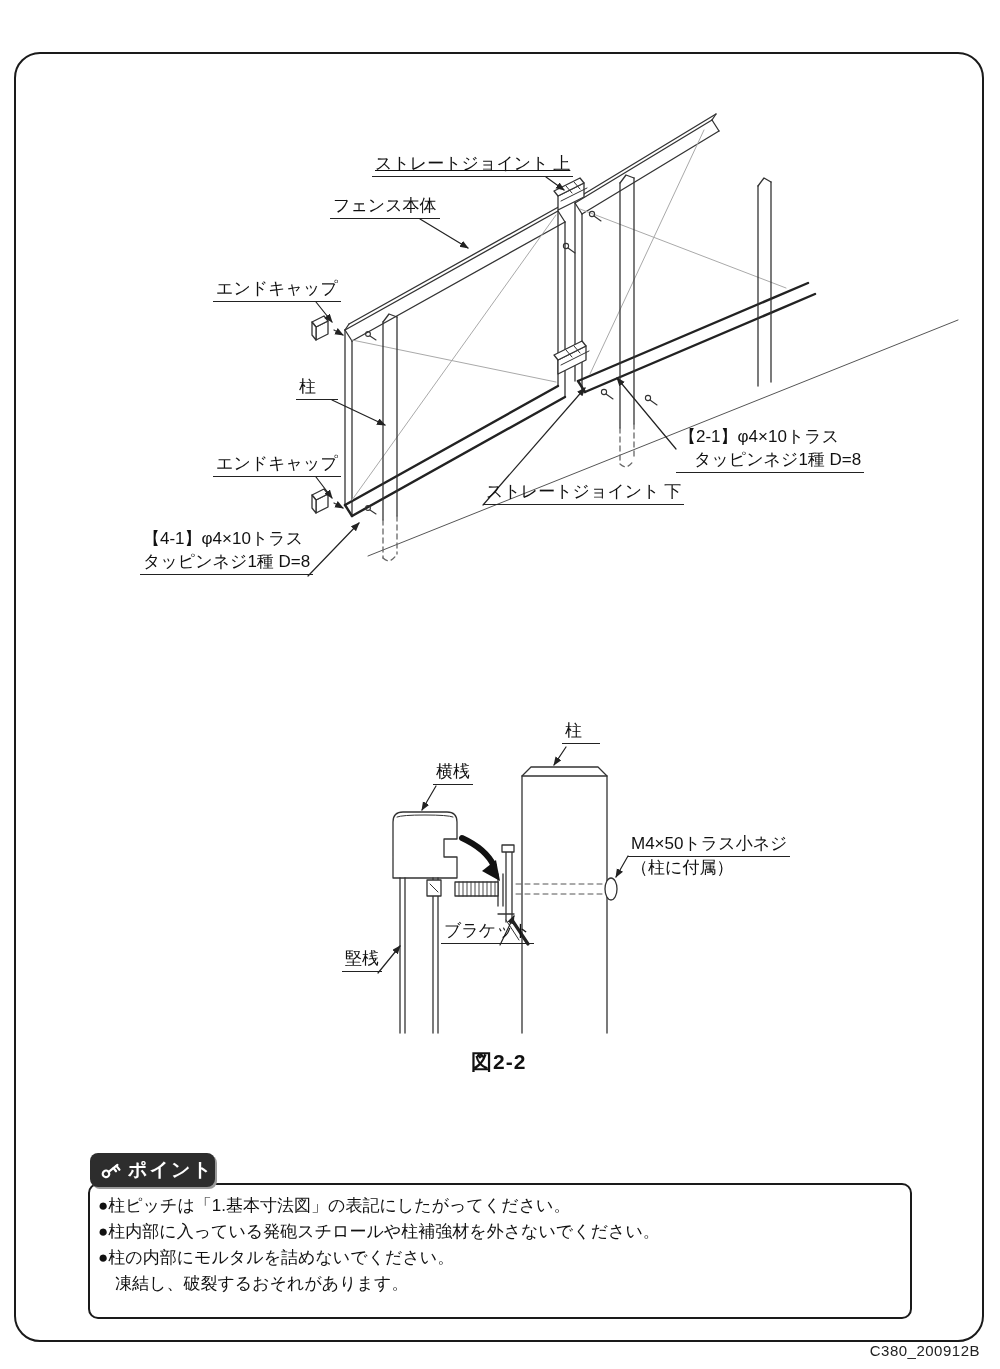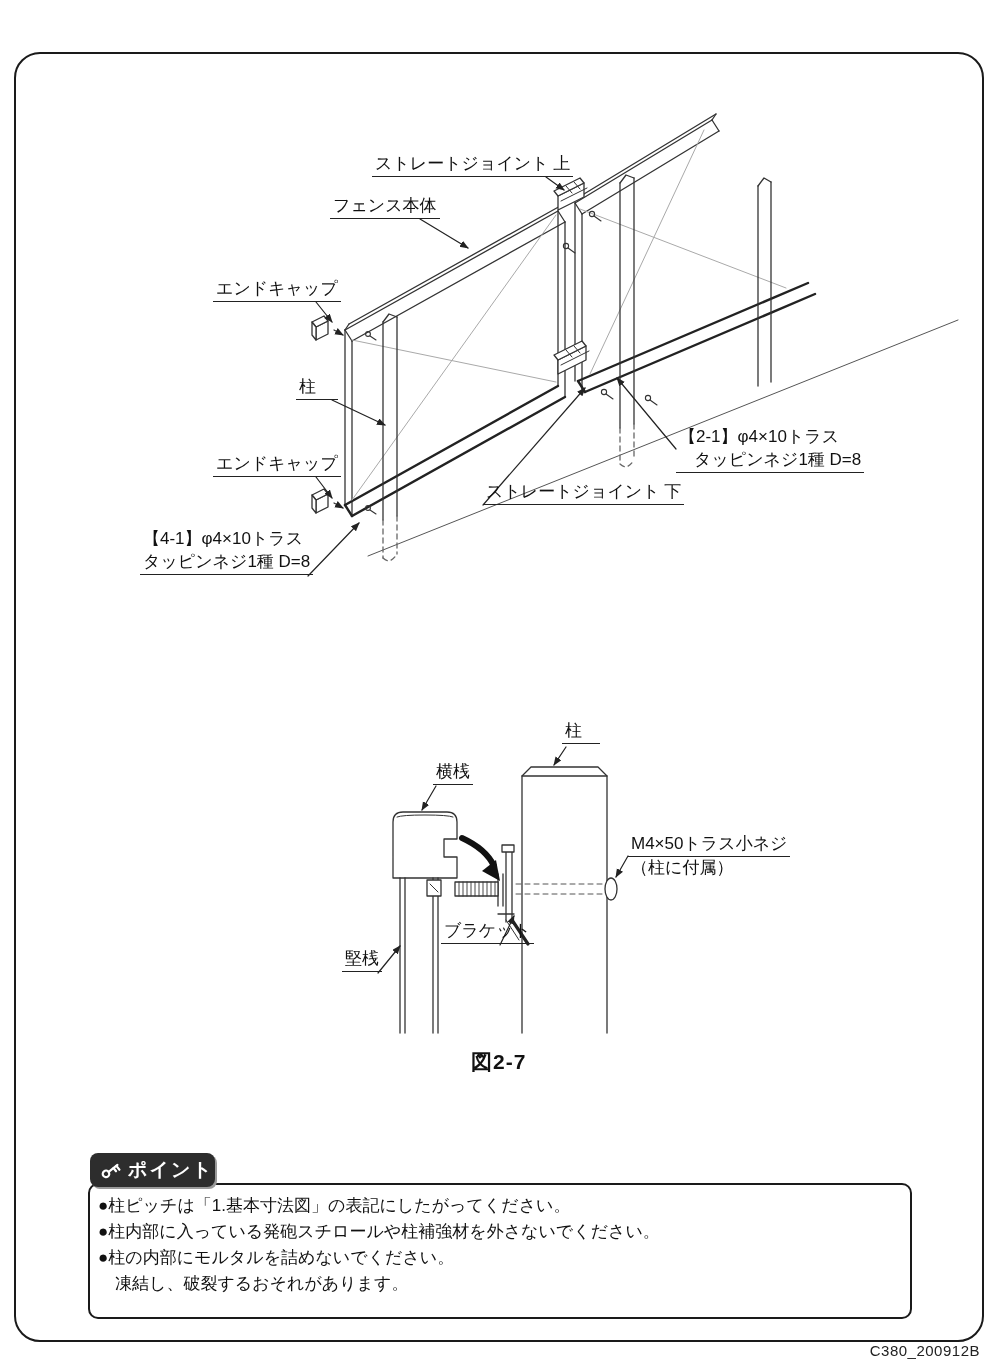--- a/index.html
+++ b/index.html
@@ -237,21 +237,21 @@
       <g stroke="#222" stroke-width="1.2">
         <path d="M566,747 L554,765" marker-end="url(#arw)"></path>
         <path d="M436,786 L422,810" marker-end="url(#arw)"></path>
         <path d="M628,856 L616,877" marker-end="url(#arw)"></path>
         <path d="M500,945 L514,916" marker-end="url(#arw)"></path>
         <path d="M378,973 L400,946" marker-end="url(#arw)"></path>
       </g>
     </g>
   </svg>
 
-  <div class="callout" style="left:372px;top:153px;">ストレートジョイント 上</div>
+  <div class="callout" style="left:372px;top:153px;text-decoration:underline;">ストレートジョイント 上</div>
   <div class="callout" style="left:330px;top:195px;">フェンス本体</div>
   <div class="callout" style="left:213px;top:278px;">エンドキャップ</div>
   <div class="callout" style="left:296px;top:376px;width:36px;">柱</div>
   <div class="callout" style="left:213px;top:453px;">エンドキャップ</div>
 
   <div class="callout block ul-last" style="left:140px;top:528px;">
     <span class="l1">【4-1】φ4×10トラス</span>
     <span class="l2">タッピンネジ1種 D=8</span>
   </div>
 
@@ -264,21 +264,21 @@
 
   <div class="callout" style="left:562px;top:720px;width:32px;">柱</div>
   <div class="callout" style="left:433px;top:761px;">横桟</div>
   <div class="callout block ul-first" style="left:628px;top:833px;">
     <span class="l1">M4×50トラス小ネジ</span>
     <span class="l2">（柱に付属）</span>
   </div>
   <div class="callout" style="left:441px;top:920px;">ブラケット</div>
   <div class="callout" style="left:342px;top:948px;">堅桟</div>
 
-  <div class="fig-caption" style="left:471px;top:1048px;">図2-7</div>
+  <div class="fig-caption" style="left:471px;top:1048px;">図2-2</div>
 
   <div class="points-badge">
     <svg width="22" height="20" viewBox="0 0 24 22">
       <g transform="rotate(-38 12 11)" stroke="#fff" stroke-width="2.4" fill="none" stroke-linecap="round">
         <circle cx="5" cy="11" r="3.6"></circle>
         <path d="M8.8,11 L21,11"></path>
         <path d="M15.5,11 L15.5,15.5"></path>
         <path d="M19.5,11 L19.5,16.5"></path>
       </g>
     </svg>

